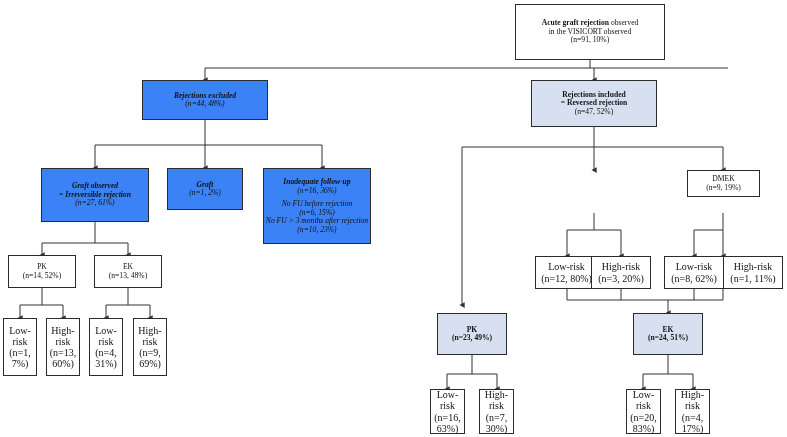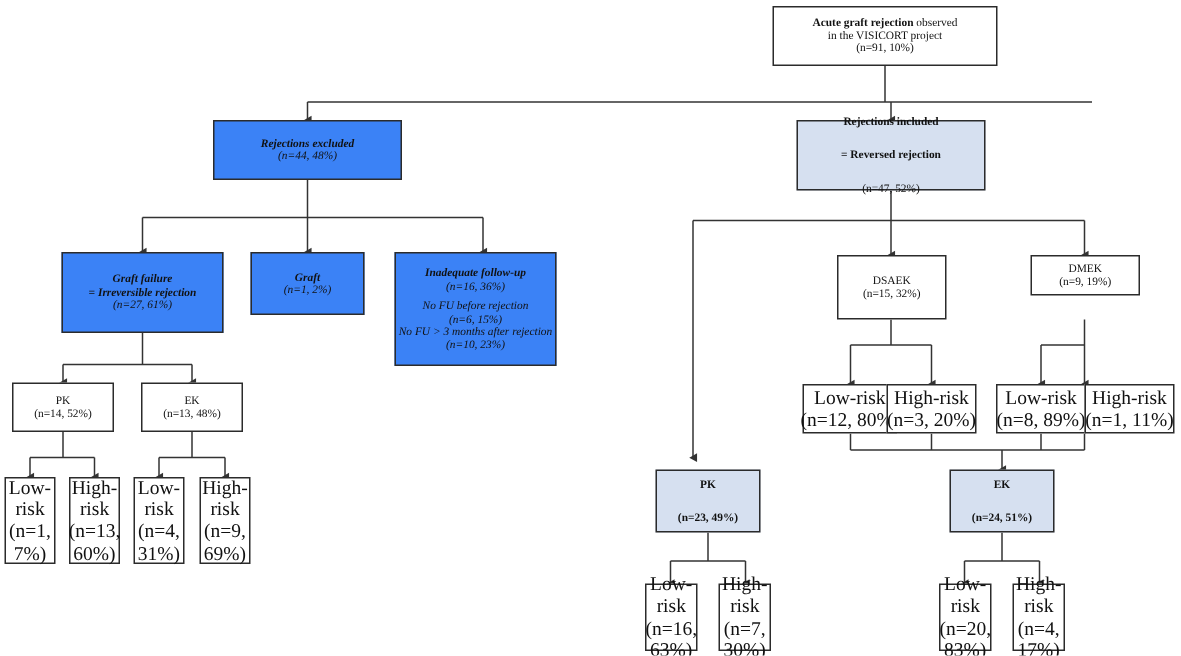--- a/index.html
+++ b/index.html
@@ -5,22 +5,22 @@
   html,body{margin:0;padding:0;background:#ffffff;}
   body{width:787px;height:437px;font-family:"Liberation Serif",serif;color:#111;}
   #canvas{position:relative;width:787px;height:437px;overflow:hidden;}
   svg.links{position:absolute;left:0;top:0;width:787px;height:437px;pointer-events:none;}
   .node{position:absolute;box-sizing:border-box;border:1px solid #2b2b2b;
         background:#fff;display:flex;flex-direction:column;align-items:center;
         justify-content:center;text-align:center;line-height:1.12;}
   .node .ln{display:block;white-space:nowrap;}
   .b{font-weight:bold;}
   .peach{background:#3b82f6;font-style:italic;}
-  .blue{background:#d6e0f0;gap:14px;}
-  .f7{font-size:13px;}
+  .blue{background:#d6e0f0;}
+  .f7{font-size:10px;}
   .f75{font-size:7.6px;}
   .gap{height:5px;}
 </style>
 </head>
 <body>
 
 <div id="canvas">
 
   <svg class="links" viewBox="0 0 787 437">
     <defs>
@@ -84,39 +84,39 @@
       <path d="M447,374 L447,389" marker-end="url(#ah)"></path>
       <path d="M497,374 L497,389" marker-end="url(#ah)"></path>
 
       <path d="M668,355 L668,374"></path>
       <path d="M643,374 L693,374"></path>
       <path d="M643,374 L643,389" marker-end="url(#ah)"></path>
       <path d="M693,374 L693,389" marker-end="url(#ah)"></path>
     </g>
   </svg>
 
-  <div class="node f75" style="left:515px;top:4px;width:150px;height:40px;">
+  <div class="node f75" style="left:515px;top:4px;width:150px;height:56px;">
     <span class="ln"><b class="b">Acute graft rejection</b><span> observed</span></span>
-    <span class="ln">in the VISICORT project</span>
+    <span class="ln">in the VISICORT observed</span>
     <span class="ln">(n=91, 10%)</span>
   </div>
 
   <div class="node peach f75" style="left:142px;top:80px;width:126px;height:40px;">
     <span class="ln b">Rejections excluded</span>
     <span class="ln">(n=44, 48%)</span>
   </div>
 
   <div class="node blue f75" style="left:531px;top:80px;width:126px;height:47px;">
     <span class="ln b">Rejections included</span>
     <span class="ln b">= Reversed rejection</span>
     <span class="ln">(n=47, 52%)</span>
   </div>
 
   <div class="node peach f75" style="left:41px;top:168px;width:108px;height:54px;">
-    <span class="ln b">Graft failure</span>
+    <span class="ln b">Graft observed</span>
     <span class="ln b">= Irreversible rejection</span>
     <span class="ln">(n=27, 61%)</span>
   </div>
 
   <div class="node peach f75" style="left:167px;top:168px;width:76px;height:42px;">
     <span class="ln b">Graft</span>
     <span class="ln">(n=1, 2%)</span>
   </div>
 
   <div class="node peach f75" style="left:263px;top:168px;width:108px;height:76px;">
@@ -160,43 +160,39 @@
     <span class="ln">31%)</span>
   </div>
 
   <div class="node f7" style="left:133px;top:318px;width:34px;height:58px;">
     <span class="ln">High-</span>
     <span class="ln">risk</span>
     <span class="ln">(n=9,</span>
     <span class="ln">69%)</span>
   </div>
 
-  <div class="node f75" style="left:558px;top:170px;width:73px;height:43px;">
-    <span class="ln">DSAEK</span>
-    <span class="ln">(n=15, 32%)</span>
-  </div>
 
   <div class="node f75" style="left:687px;top:170px;width:73px;height:27px;">
     <span class="ln">DMEK</span>
     <span class="ln">(n=9, 19%)</span>
   </div>
 
   <div class="node f7" style="left:535px;top:256px;width:63px;height:33px;">
     <span class="ln">Low-risk</span>
     <span class="ln">(n=12, 80%)</span>
   </div>
 
   <div class="node f7" style="left:591px;top:256px;width:60px;height:33px;">
     <span class="ln">High-risk</span>
     <span class="ln">(n=3, 20%)</span>
   </div>
 
   <div class="node f7" style="left:664px;top:256px;width:60px;height:33px;">
     <span class="ln">Low-risk</span>
-    <span class="ln">(n=8, 89%)</span>
+    <span class="ln">(n=8, 62%)</span>
   </div>
 
   <div class="node f7" style="left:723px;top:256px;width:60px;height:33px;">
     <span class="ln">High-risk</span>
     <span class="ln">(n=1, 11%)</span>
   </div>
 
   <div class="node blue f75" style="left:437px;top:313px;width:70px;height:42px;">
     <span class="ln b">PK</span>
     <span class="ln b">(n=23, 49%)</span>

